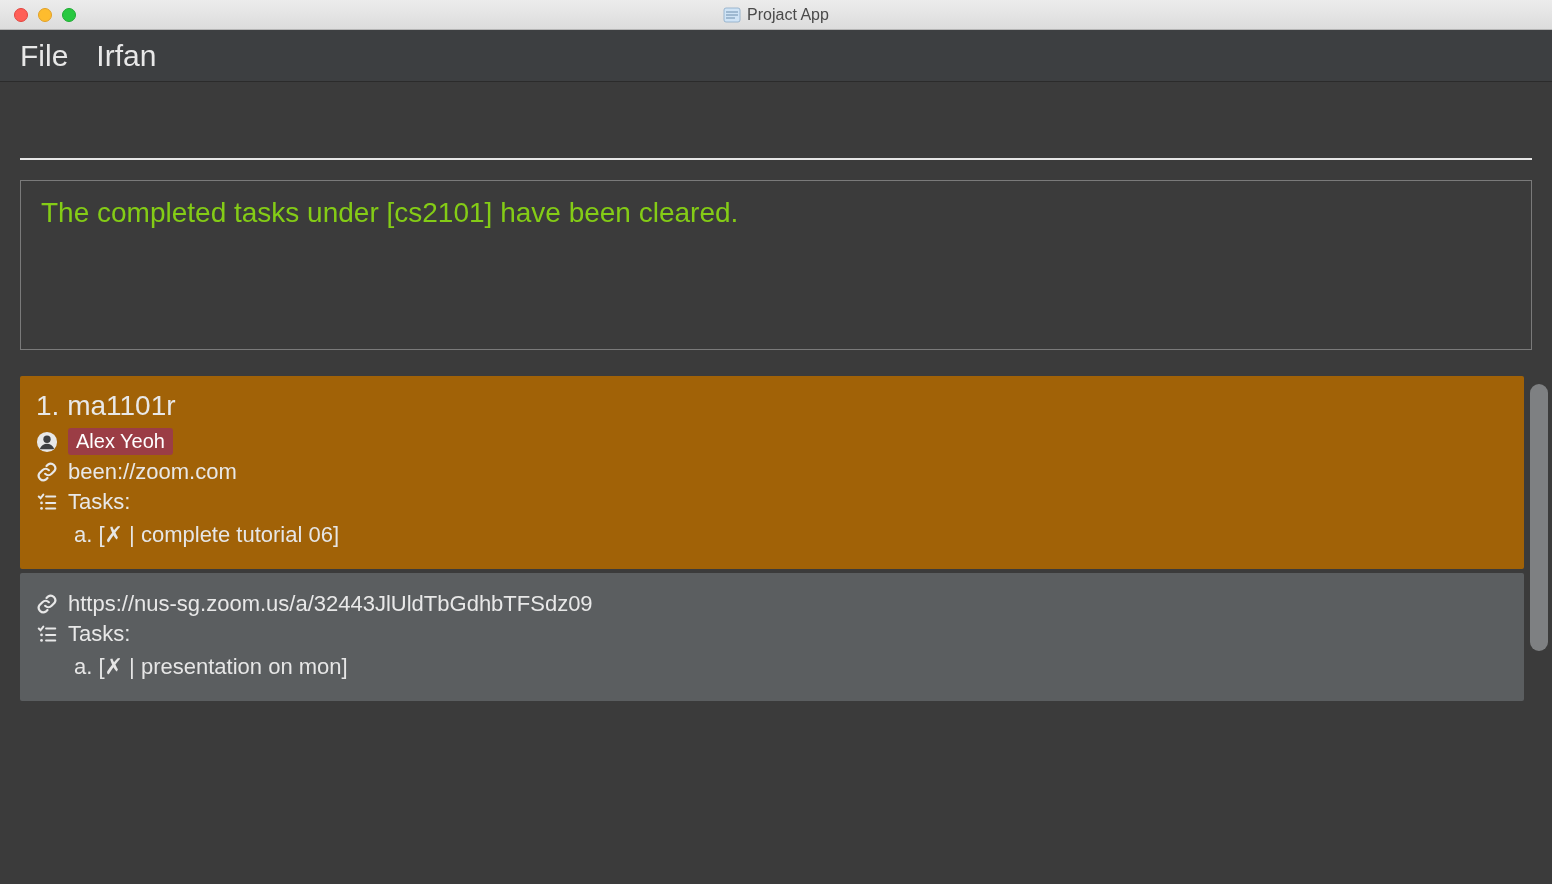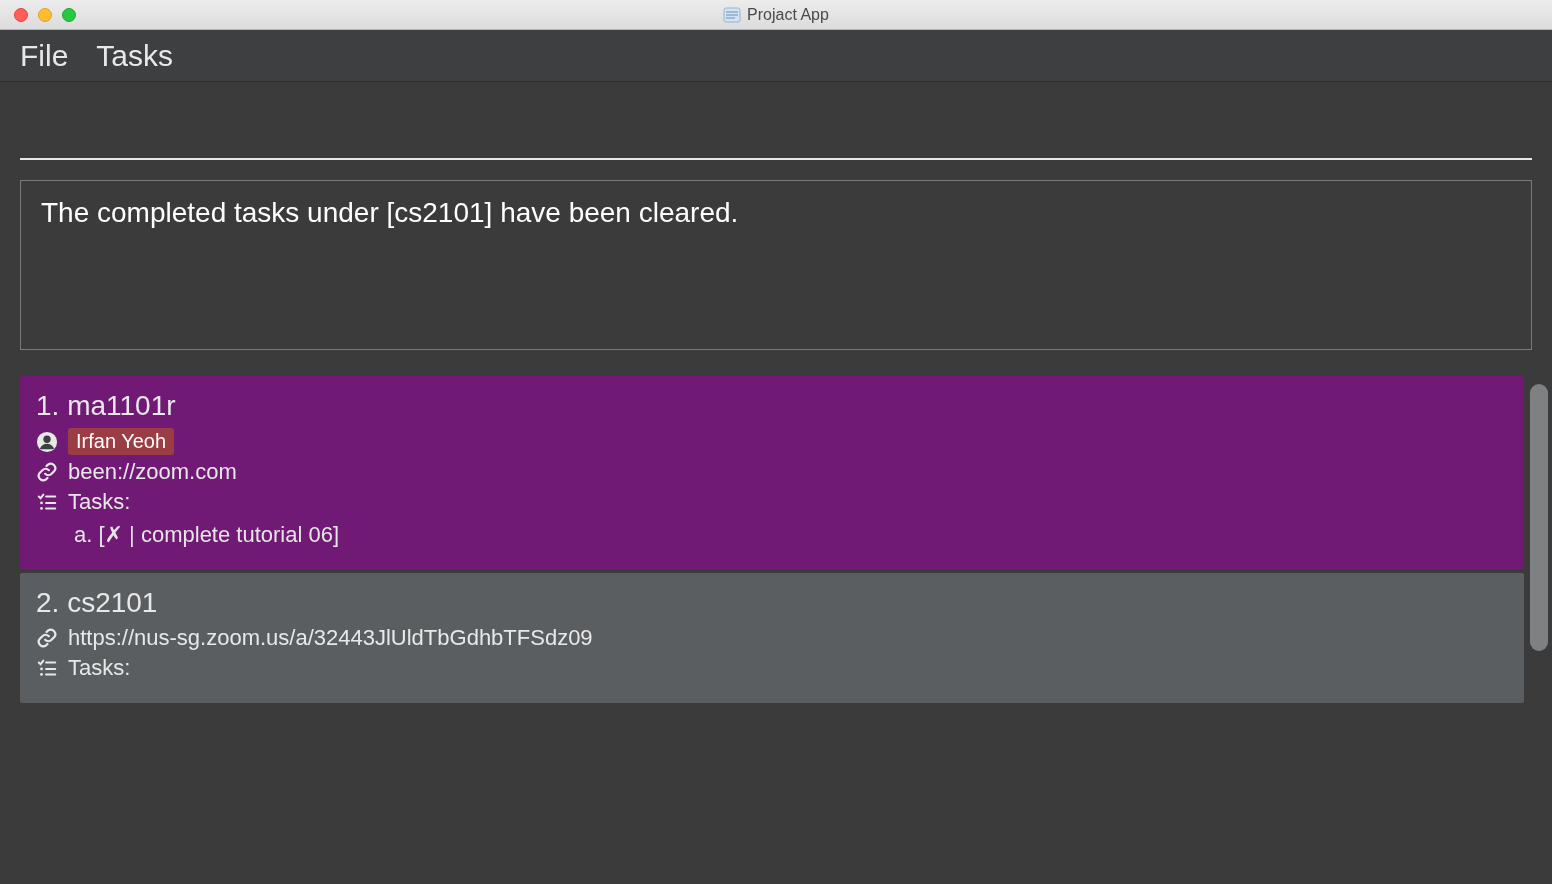--- a/index.html
+++ b/index.html
@@ -15,26 +15,26 @@
   .titlecenter { position: absolute; left: 0; right: 0; text-align: center; font-size: 16px; color: #4a4a4a; display: flex; justify-content: center; align-items: center; gap: 6px; pointer-events: none; }
   .app-mini-icon { width: 18px; height: 18px; display: inline-flex; align-items: center; justify-content: center; }
   
   .menubar { height: 52px; background: #3d3f41; display: flex; align-items: center; padding: 0 20px; gap: 28px; border-bottom: 1px solid #2b2b2b; }
   .menuitem { color: #e8e8e8; font-size: 30px; cursor: pointer; }
   
   .command-area { padding: 20px 20px 0 20px; }
   .command-input { width: 100%; height: 58px; background: transparent; border: none; border-bottom: 2px solid #e6e6e6; color: #fff; font-size: 24px; outline: none; }
   
   .result-wrap { padding: 20px; }
-  .result-box { border: 1px solid #7a7a7a; height: 170px; padding: 16px 20px; color: #ffffff; font-size: 28px; }
+  .result-box { border: 1px solid #7a7a7a; height: 170px; padding: 16px 20px; color: #84cc16; font-size: 28px; }
   
   .list-area { flex: 1; position: relative; overflow: hidden; padding: 6px 20px 0 20px; }
   .list-inner { height: 100%; overflow-y: auto; padding-right: 8px; }
   .card { padding: 14px 16px 18px 16px; border-radius: 2px; margin-bottom: 4px; }
-  .card.alt0 { background: #701a75; }
+  .card.alt0 { background: #a16207; }
   .card.alt1 { background: #5b5e60; }
   .card-title { color: #e8e8e8; font-size: 28px; margin-bottom: 6px; }
   .row { display: flex; align-items: center; gap: 10px; margin: 4px 0; color: #e8e8e8; font-size: 22px; }
   .icon { width: 22px; height: 22px; display: inline-flex; align-items: center; justify-content: center; flex-shrink: 0; }
   .tag { background: #9b3d45; color: #fff; padding: 2px 8px; border-radius: 3px; font-size: 20px; }
   .tasks-sub { margin-left: 38px; color: #e6e6e6; font-size: 22px; line-height: 1.45; }
   
   .scrollbar-track { position: absolute; right: 4px; top: 14px; bottom: 14px; width: 18px; background: transparent; }
   .scrollbar-thumb { position: absolute; top: 0; height: 55%; width: 18px; background: #7e8082; border-radius: 9px; }
   svg { display: block; }
@@ -58,21 +58,21 @@
           <line x1="3" y1="9" x2="15" y2="9" stroke="#6f8fad" stroke-width="1"></line>
           <line x1="3" y1="12" x2="12" y2="12" stroke="#6f8fad" stroke-width="1"></line>
         </svg>
       </span>
       <span>Projact App</span>
     </div>
   </div>
 
   <div class="menubar">
     <div class="menuitem">File</div>
-    <div class="menuitem">Tasks</div>
+    <div class="menuitem">Irfan</div>
   </div>
 
   <div class="command-area">
     <input class="command-input" type="text" value="" style="">
   </div>
 
   <div class="result-wrap">
     <div class="result-box">
       <span>The completed tasks under [cs2101] have been cleared.</span>
     </div>
@@ -83,21 +83,21 @@
         <div class="card alt0">
           <div class="card-title">1.  ma1101r</div>
           <div class="row">
             <span class="icon">
               <svg viewBox="0 0 24 24" width="22" height="22" fill="#e8e8e8">
                 <circle cx="12" cy="12" r="11" fill="#e8e8e8"></circle>
                 <circle cx="12" cy="9" r="4" fill="#3e3f41"></circle>
                 <path d="M4 20c1.5-4 5-6 8-6s6.5 2 8 6" fill="#3e3f41"></path>
               </svg>
             </span>
-            <span class="tag">Irfan Yeoh</span>
+            <span class="tag">Alex Yeoh</span>
           </div>
           <div class="row">
             <span class="icon">
               <svg viewBox="0 0 24 24" width="22" height="22" fill="none" stroke="#e8e8e8" stroke-width="2.4" stroke-linecap="round">
                 <path d="M10 14a5 5 0 0 0 7 0l3-3a5 5 0 0 0-7-7l-1.5 1.5"></path>
                 <path d="M14 10a5 5 0 0 0-7 0l-3 3a5 5 0 0 0 7 7l1.5-1.5"></path>
               </svg>
             </span>
             <span>been://zoom.com</span>
           </div>
@@ -110,21 +110,20 @@
                 <line x1="11" y1="13" x2="21" y2="13"></line>
                 <line x1="6" y1="19" x2="6" y2="19" stroke-width="3"></line>
                 <line x1="11" y1="19" x2="21" y2="19"></line>
               </svg>
             </span>
             <span>Tasks:</span>
           </div>
           <div class="tasks-sub">a. [✗ | complete tutorial 06]</div>
         </div>
         <div class="card alt1">
-          <div class="card-title">2.  cs2101</div>
           <div class="row">
             <span class="icon">
               <svg viewBox="0 0 24 24" width="22" height="22" fill="none" stroke="#e8e8e8" stroke-width="2.4" stroke-linecap="round">
                 <path d="M10 14a5 5 0 0 0 7 0l3-3a5 5 0 0 0-7-7l-1.5 1.5"></path>
                 <path d="M14 10a5 5 0 0 0-7 0l-3 3a5 5 0 0 0 7 7l1.5-1.5"></path>
               </svg>
             </span>
             <span>https://nus-sg.zoom.us/a/32443JlUldTbGdhbTFSdz09</span>
           </div>
           <div class="row">
@@ -133,20 +132,21 @@
                 <polyline points="3,6 5,8 8,4"></polyline>
                 <line x1="11" y1="6" x2="21" y2="6"></line>
                 <line x1="6" y1="13" x2="6" y2="13" stroke-width="3"></line>
                 <line x1="11" y1="13" x2="21" y2="13"></line>
                 <line x1="6" y1="19" x2="6" y2="19" stroke-width="3"></line>
                 <line x1="11" y1="19" x2="21" y2="19"></line>
               </svg>
             </span>
             <span>Tasks:</span>
           </div>
+          <div class="tasks-sub">a. [✗ | presentation on mon]</div>
         </div>
       </div>
     <div class="scrollbar-track">
       <div class="scrollbar-thumb"></div>
     </div>
   </div>
 
 </div>
 
 </body></html>

